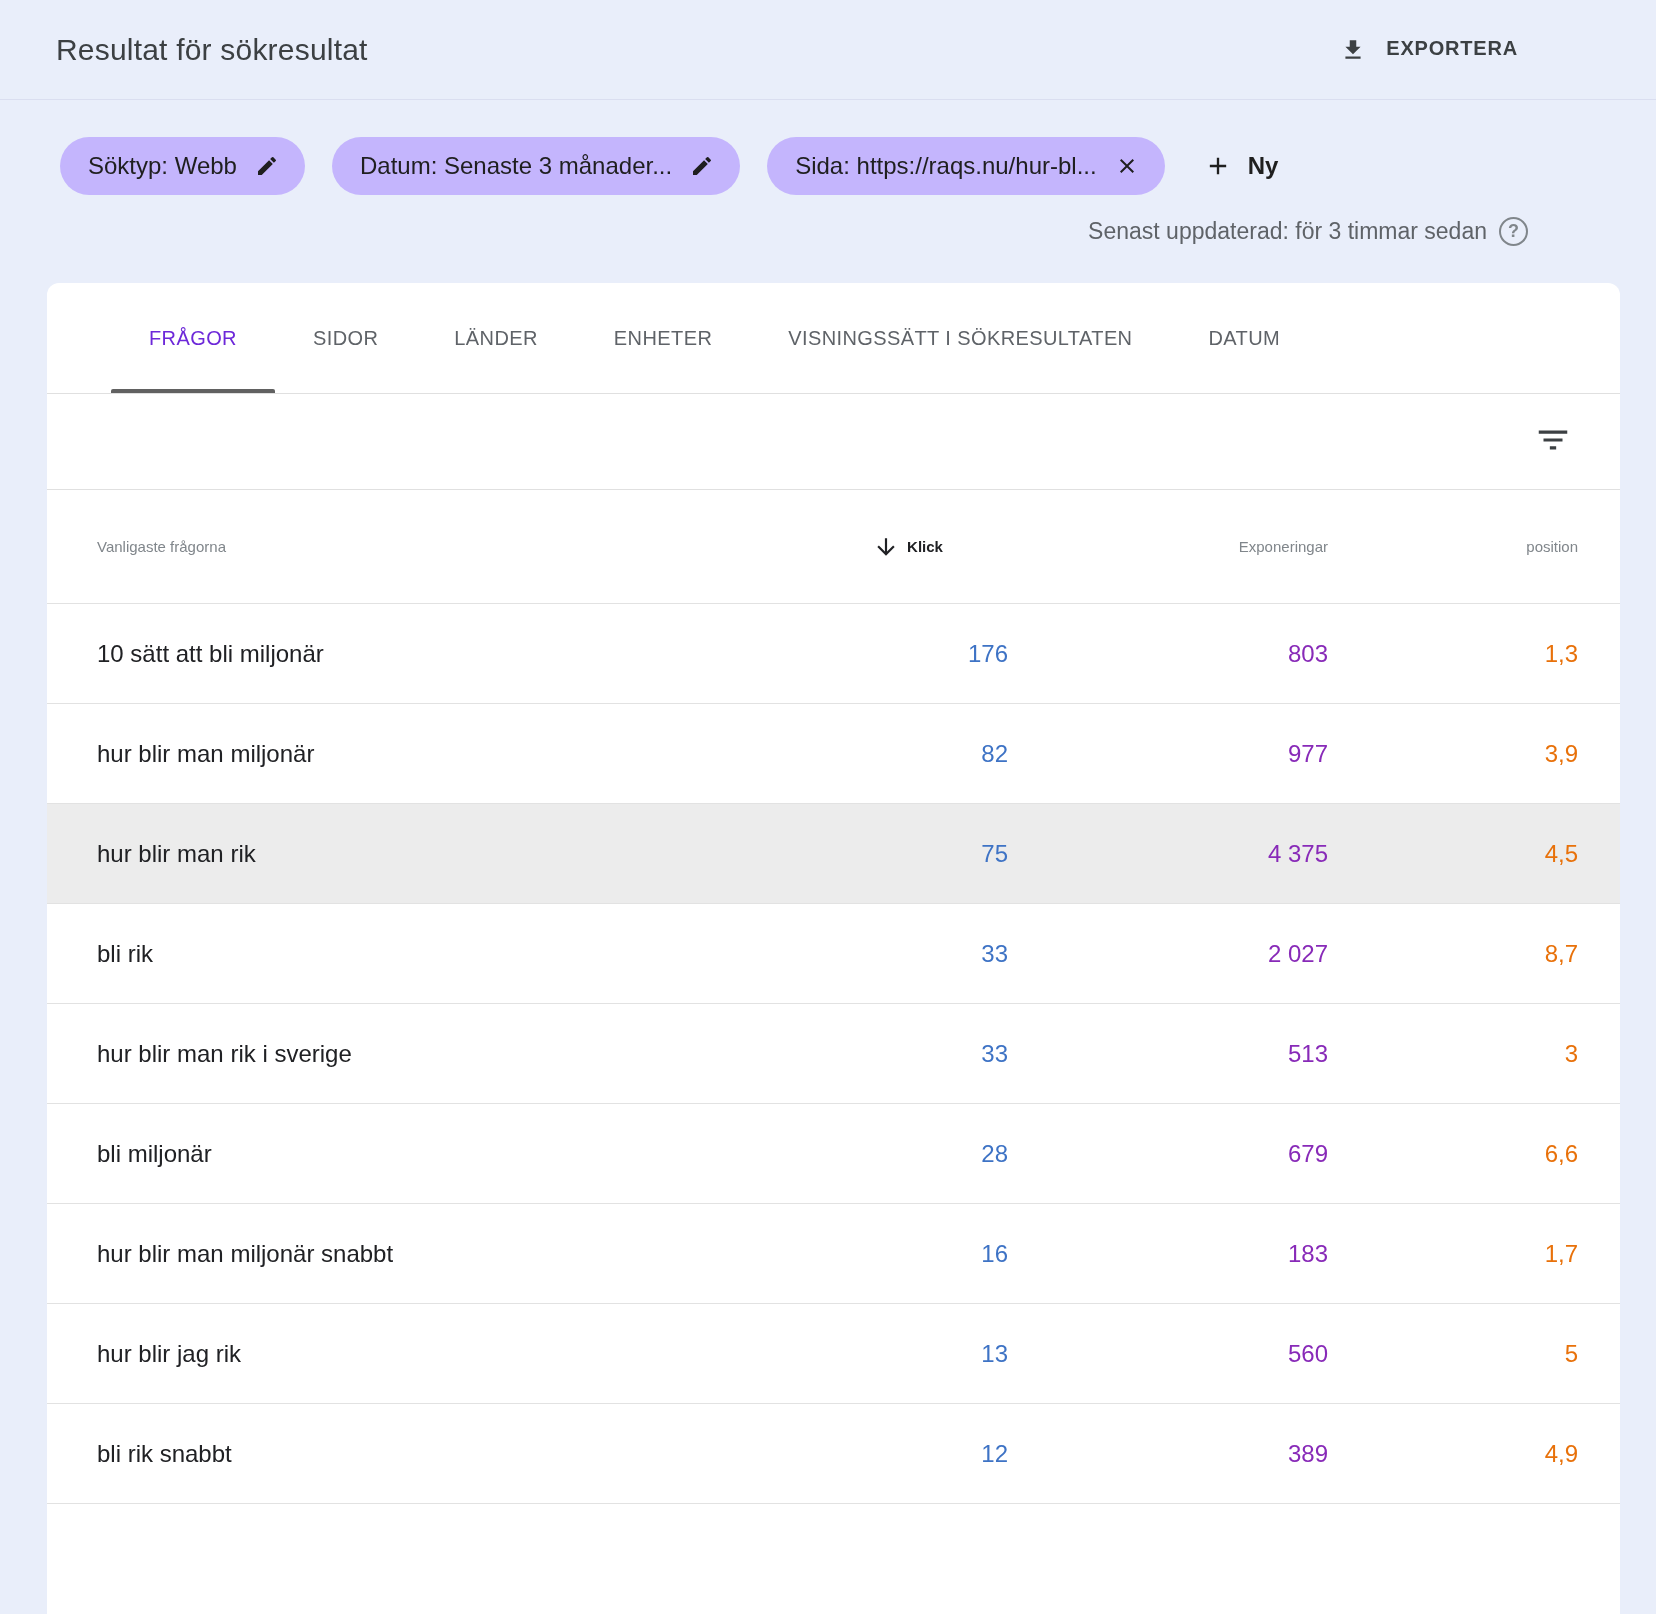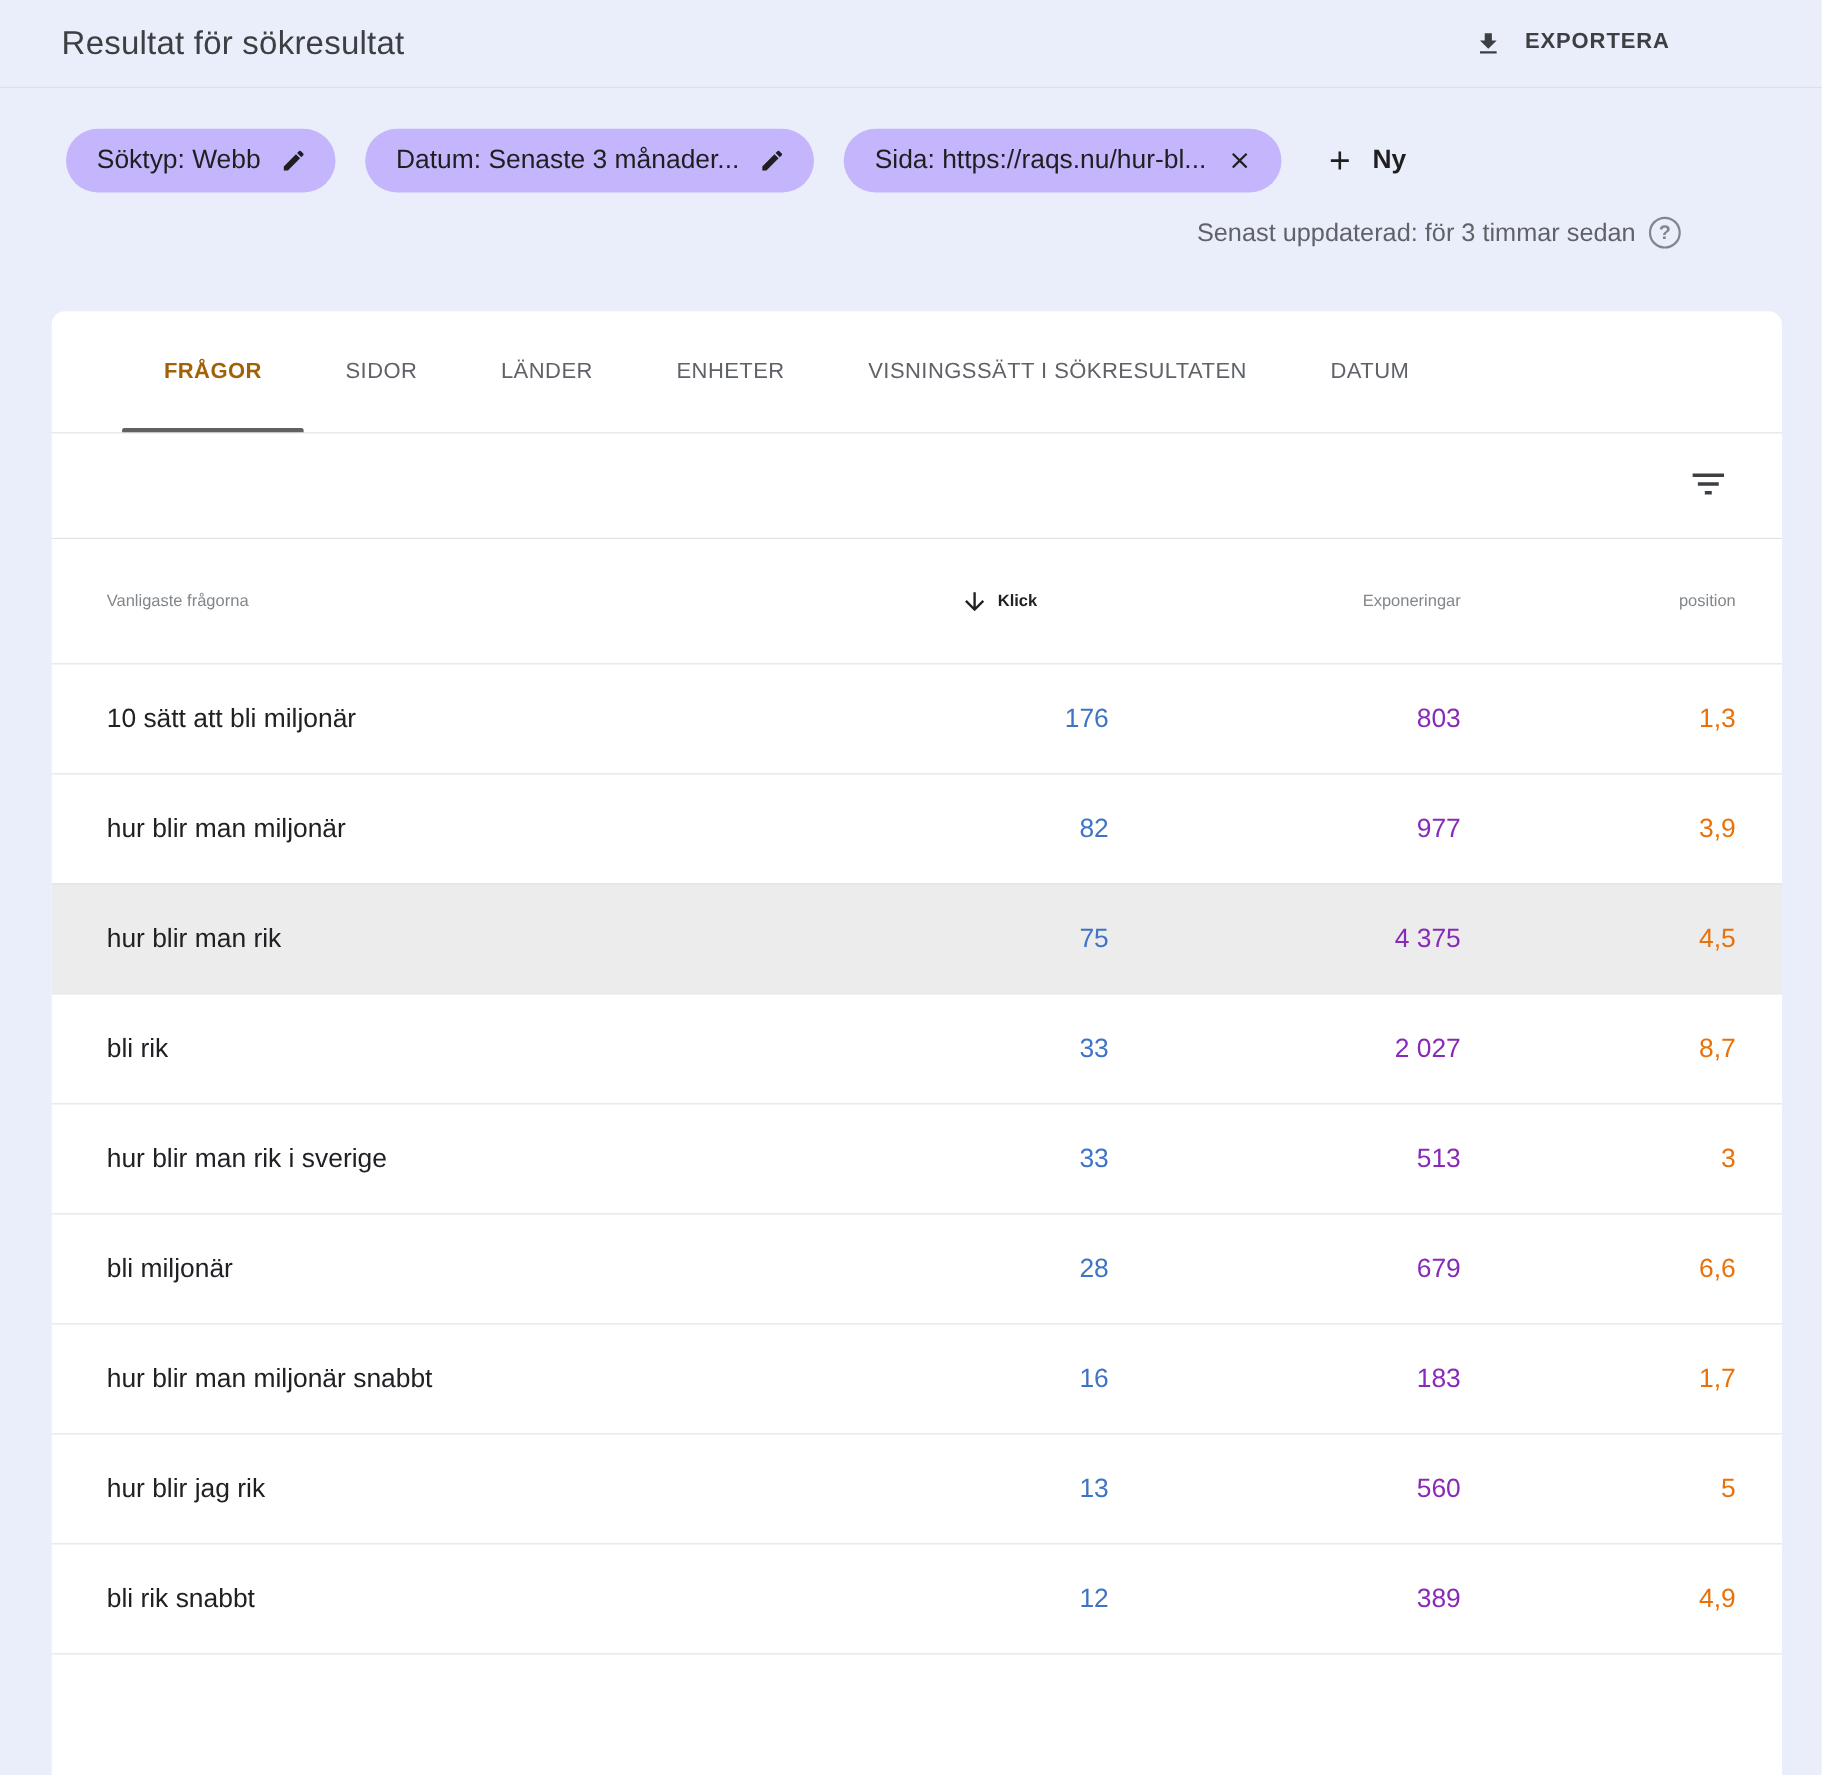--- a/index.html
+++ b/index.html
@@ -4,21 +4,21 @@
 <style>
   * { margin:0; padding:0; box-sizing:border-box; }
   html,body { width:1656px; height:1614px; overflow:hidden; }
   body {
     font-family:"Liberation Sans","DejaVu Sans",sans-serif;
     background:#E9EEFA;
     color:#202124;
   }
   
   .titlebar {
-    height:80px;
+    height:100px;
     display:flex; align-items:center; justify-content:space-between;
     padding:0 138px 0 56px;
     border-bottom:1px solid #DADEF0;
   }
   .page-title { font-size:30px; color:#3C4043; letter-spacing:.2px; }
   .export-btn {
     display:flex; gap:20px;
     font-size:20px; font-weight:bold; letter-spacing:.8px; color:#3C4043;
     cursor:pointer; background:none; border:none;
     font-family:inherit;
@@ -61,21 +61,21 @@
   }
   .tabs {
     height:111px; display:flex; align-items:stretch;
     padding-left:64px; border-bottom:1px solid #E0E0E0;
   }
   .tab {
     display:flex; align-items:center; padding:0 38px;
     font-size:20px; letter-spacing:.4px; color:#5F6368;
     position:relative; cursor:pointer; white-space:nowrap;
   }
-  .tab.active { color:#a16207; font-weight:bold; }
+  .tab.active { color:#6d28d9; font-weight:normal; }
   .tab.active::after {
     content:""; position:absolute; left:0; right:0; bottom:0;
     height:4px; background:#616161; border-radius:2px 2px 0 0;
   }
 
   .toolbar-row {
     height:96px; display:flex; align-items:center; justify-content:flex-end;
     padding-right:48px; border-bottom:1px solid #E0E0E0;
   }
   .filter-list-btn { background:none; border:none; cursor:pointer; }

